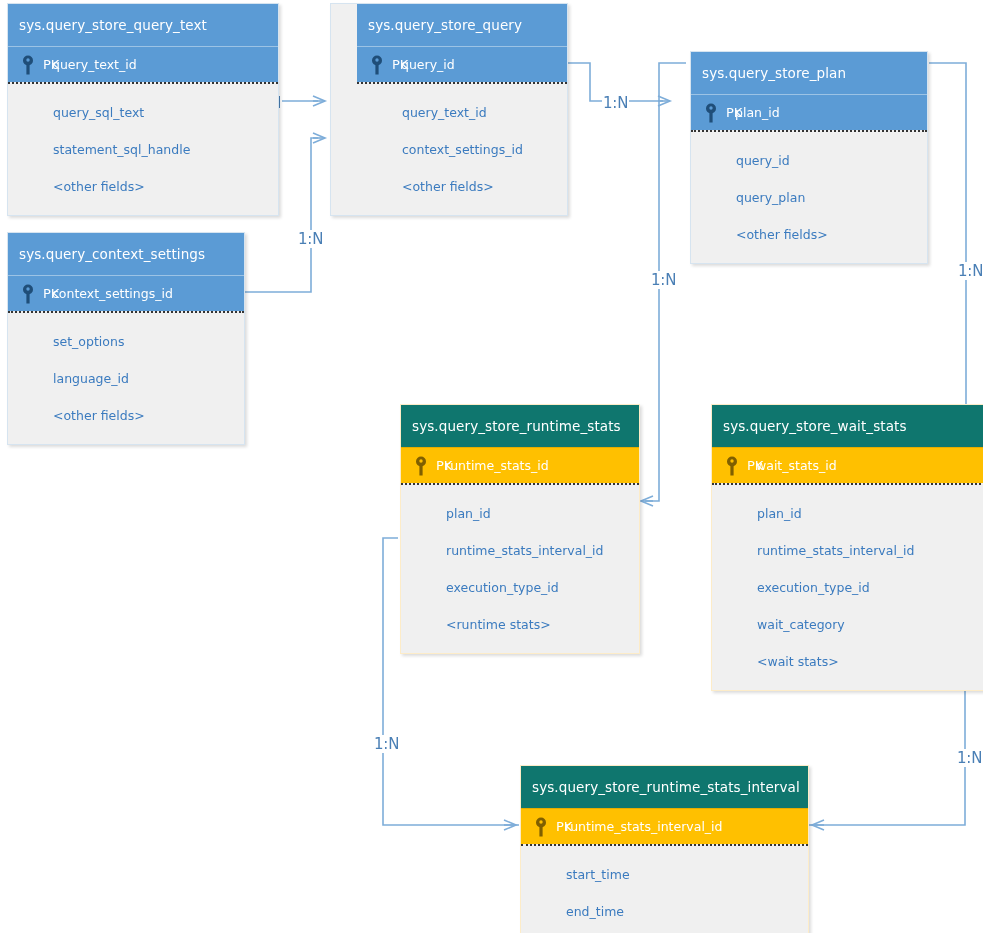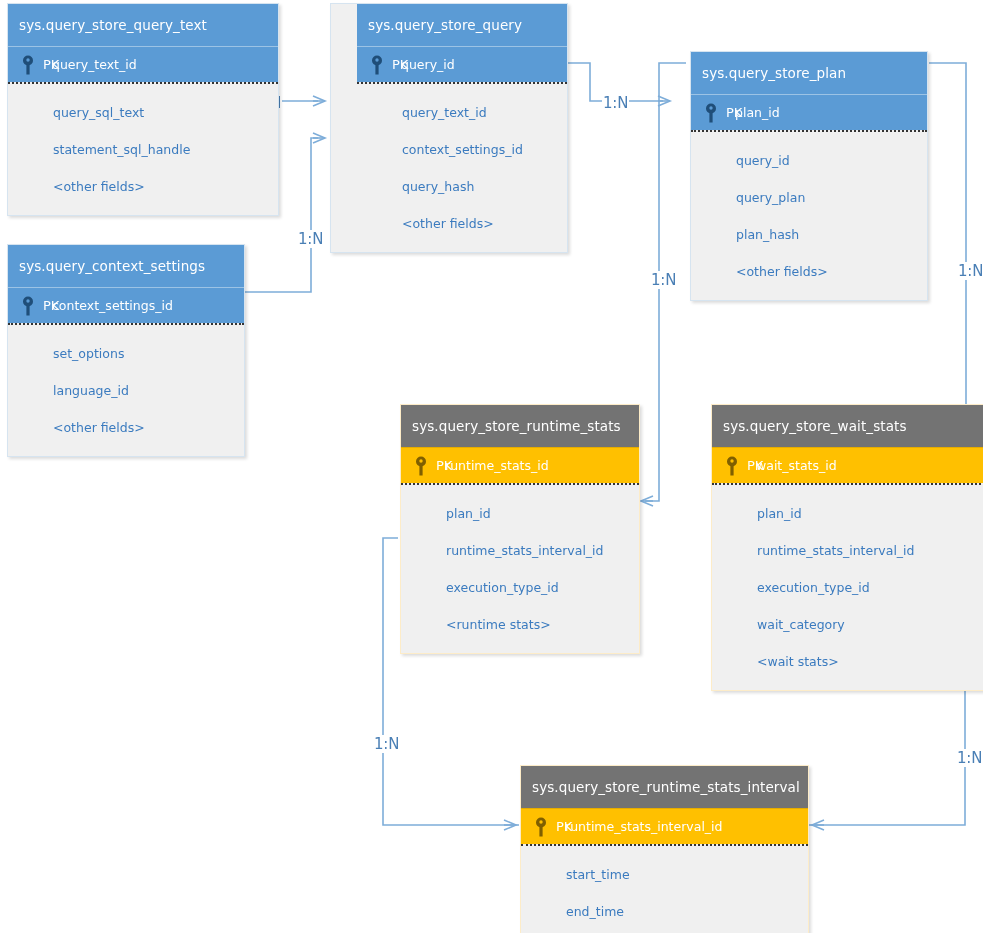--- a/index.html
+++ b/index.html
@@ -61,21 +61,21 @@
     white-space:nowrap;
   }
 
   
   .blue .ent-title{background:#5b9bd5;}
   .blue .ent-pk{background:#5b9bd5;}
   .blue{border:1px solid #d6e4f0;}
   .blue .ent-title{border-bottom:1px solid #9cc3e5;}
 
   
-  .orange .ent-title{background:#737373;}
+  .orange .ent-title{background:#0f766e;}
   .orange .ent-pk{background:#ffc000;}
   .orange{border:1px solid #fdecc8;}
   .orange .ent-title{border-bottom:1px solid #e5ac00;}
 
   .card-label{
     position:absolute;
     font-size:15px;
     color:#4a7fb5;
     letter-spacing:-0.2px;
     white-space:nowrap;
@@ -163,47 +163,45 @@
           <circle cx="7" cy="5" r="1.7" fill="#5b9bd5"></circle>
           <rect x="5.4" y="9" width="3.2" height="10.5" fill="#1f4e79"></rect>
         </svg>
       </span>
       <span class="pk-label">PK</span>
       <span class="pk-name">query_id</span>
     </div>
     <div class="ent-fields">
       <div class="field">query_text_id</div>
       <div class="field">context_settings_id</div>
-      <div class="field">query_hash</div>
       <div class="field">&lt;other fields&gt;</div>
     </div>
   </div>
 
   <div class="entity blue" style="left:690px;top:3px;width:238px;margin-top:48px;">
     <div class="ent-title">sys.query_store_plan</div>
     <div class="ent-pk">
       <span class="keyicon">
         <svg viewBox="0 0 14 20" width="14" height="20">
           <circle cx="7" cy="5.5" r="5" fill="#1f4e79"></circle>
           <circle cx="7" cy="5" r="1.7" fill="#5b9bd5"></circle>
           <rect x="5.4" y="9" width="3.2" height="10.5" fill="#1f4e79"></rect>
         </svg>
       </span>
       <span class="pk-label">PK</span>
       <span class="pk-name">plan_id</span>
     </div>
     <div class="ent-fields">
       <div class="field">query_id</div>
       <div class="field">query_plan</div>
-      <div class="field">plan_hash</div>
-      <div class="field">&lt;other fields&gt;</div>
-    </div>
-  </div>
-
-  <div class="entity blue" style="left:7px;top:232px;width:238px;margin-top:12px;">
+      <div class="field">&lt;other fields&gt;</div>
+    </div>
+  </div>
+
+  <div class="entity blue" style="left:7px;top:232px;width:238px;">
     <div class="ent-title">sys.query_context_settings</div>
     <div class="ent-pk">
       <span class="keyicon">
         <svg viewBox="0 0 14 20" width="14" height="20">
           <circle cx="7" cy="5.5" r="5" fill="#1f4e79"></circle>
           <circle cx="7" cy="5" r="1.7" fill="#5b9bd5"></circle>
           <rect x="5.4" y="9" width="3.2" height="10.5" fill="#1f4e79"></rect>
         </svg>
       </span>
       <span class="pk-label">PK</span>

